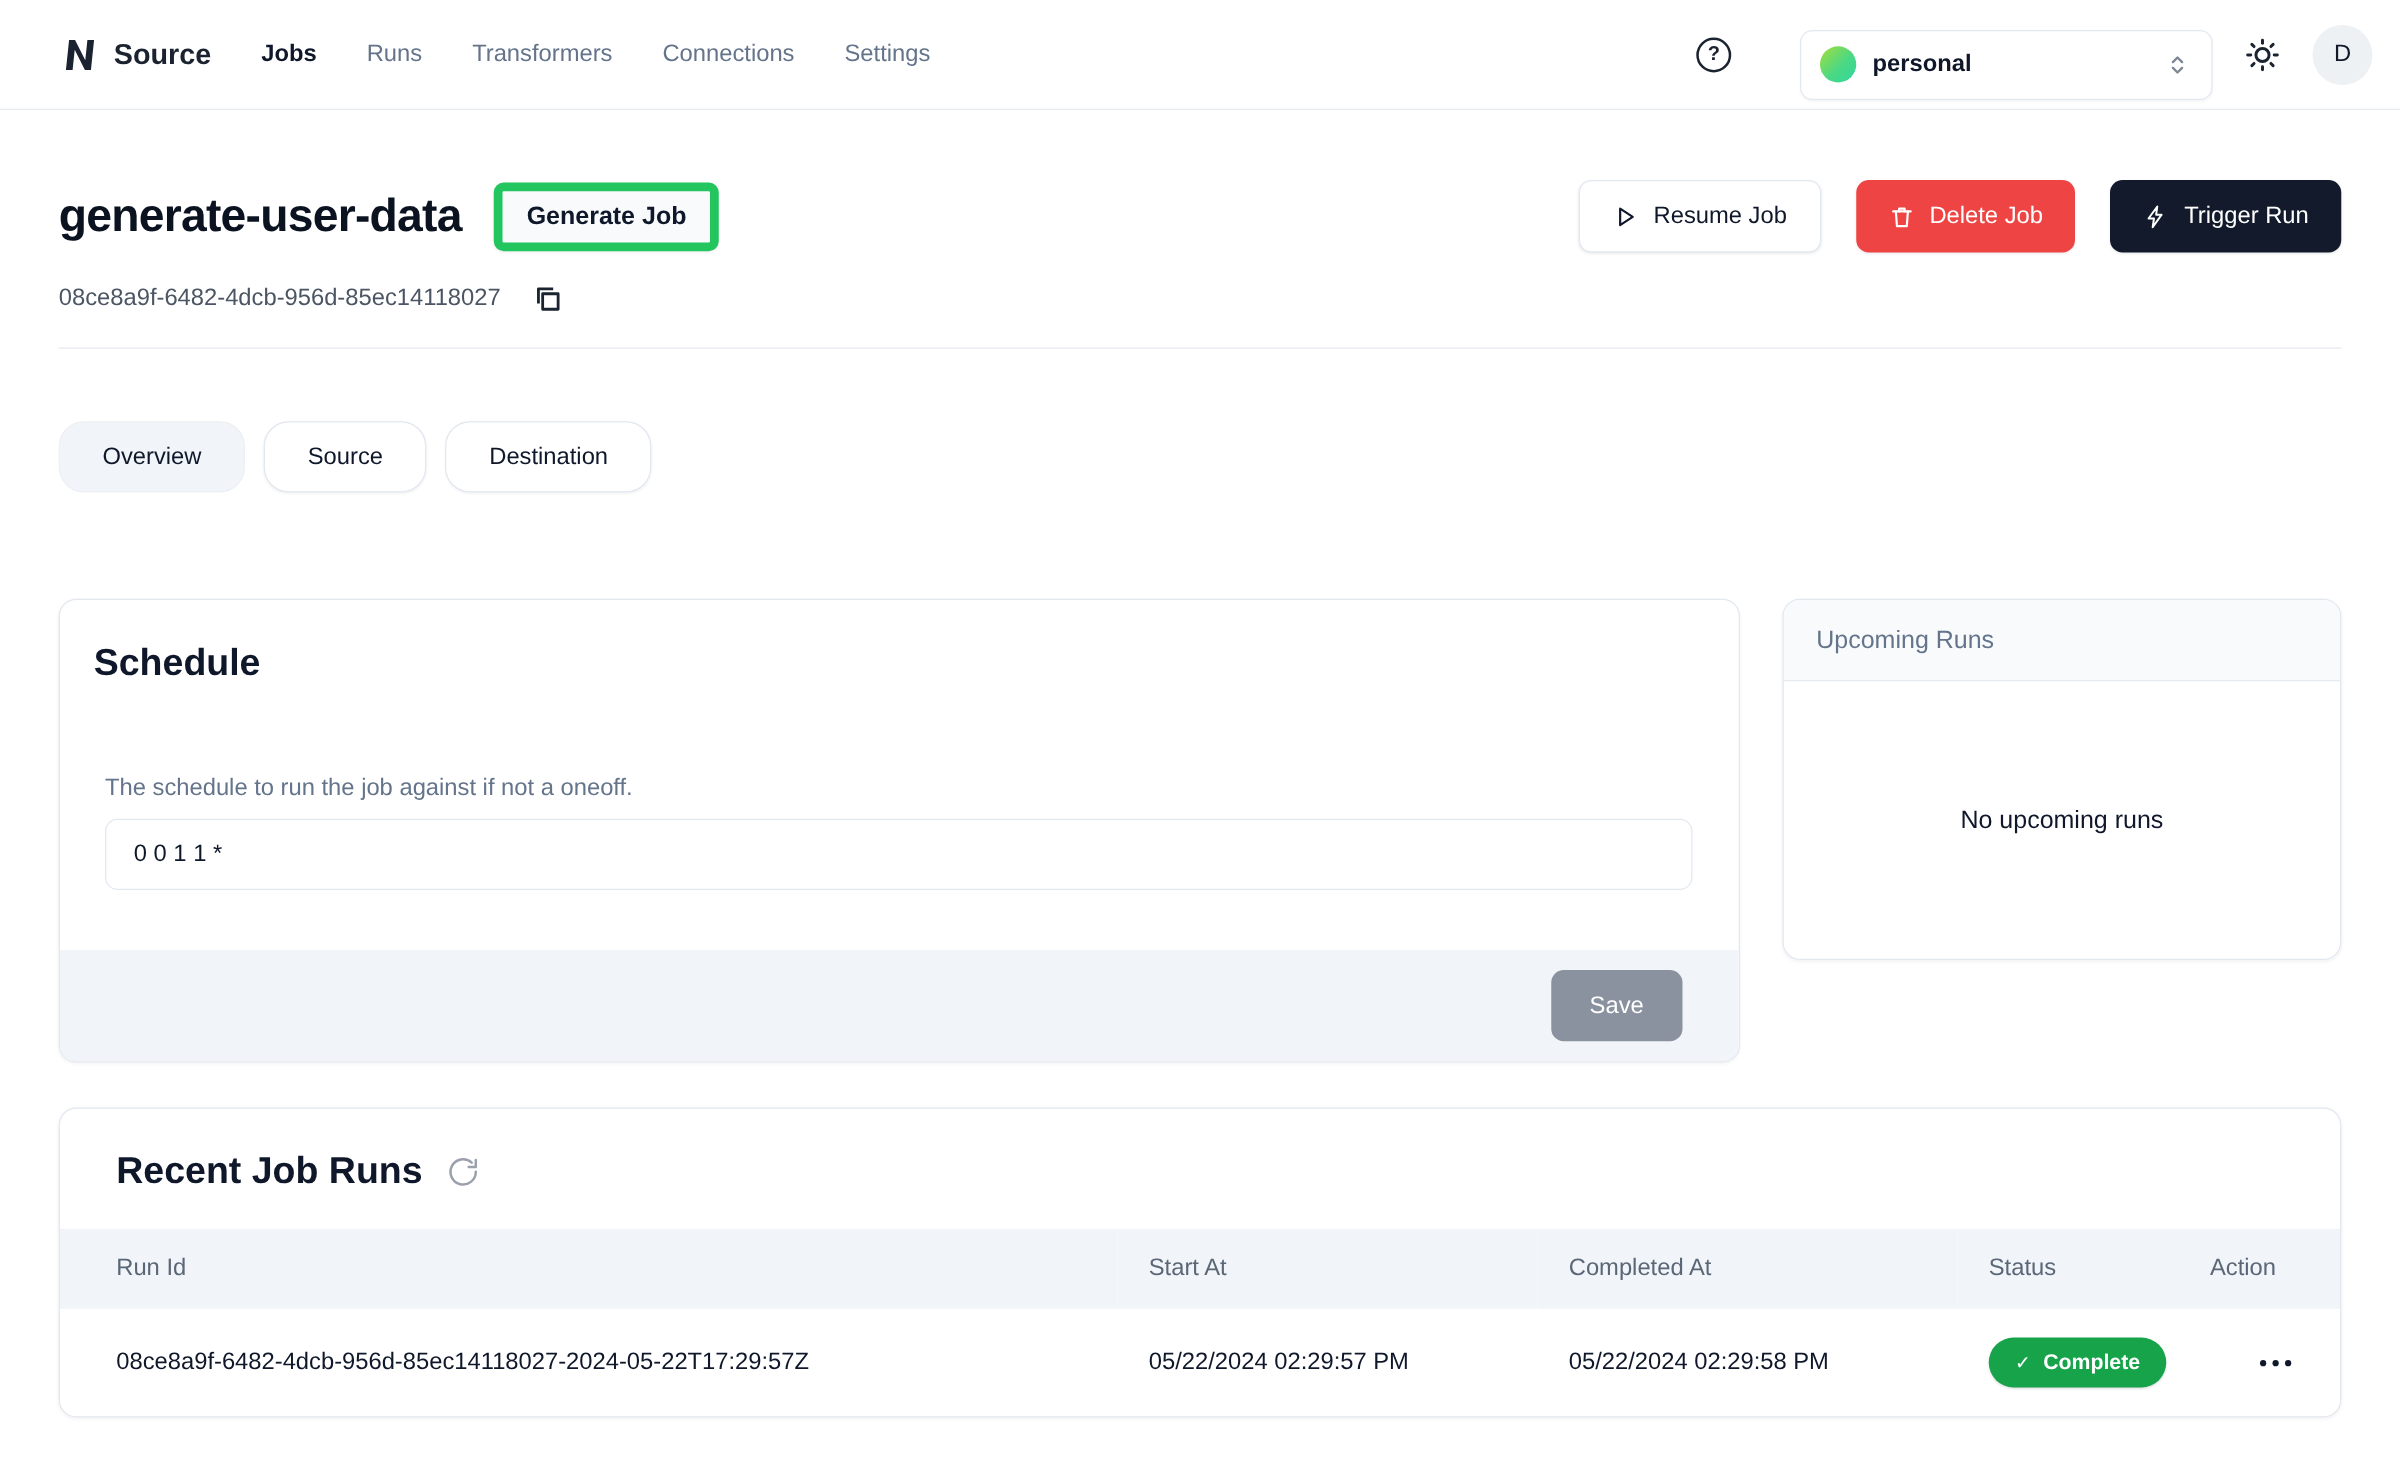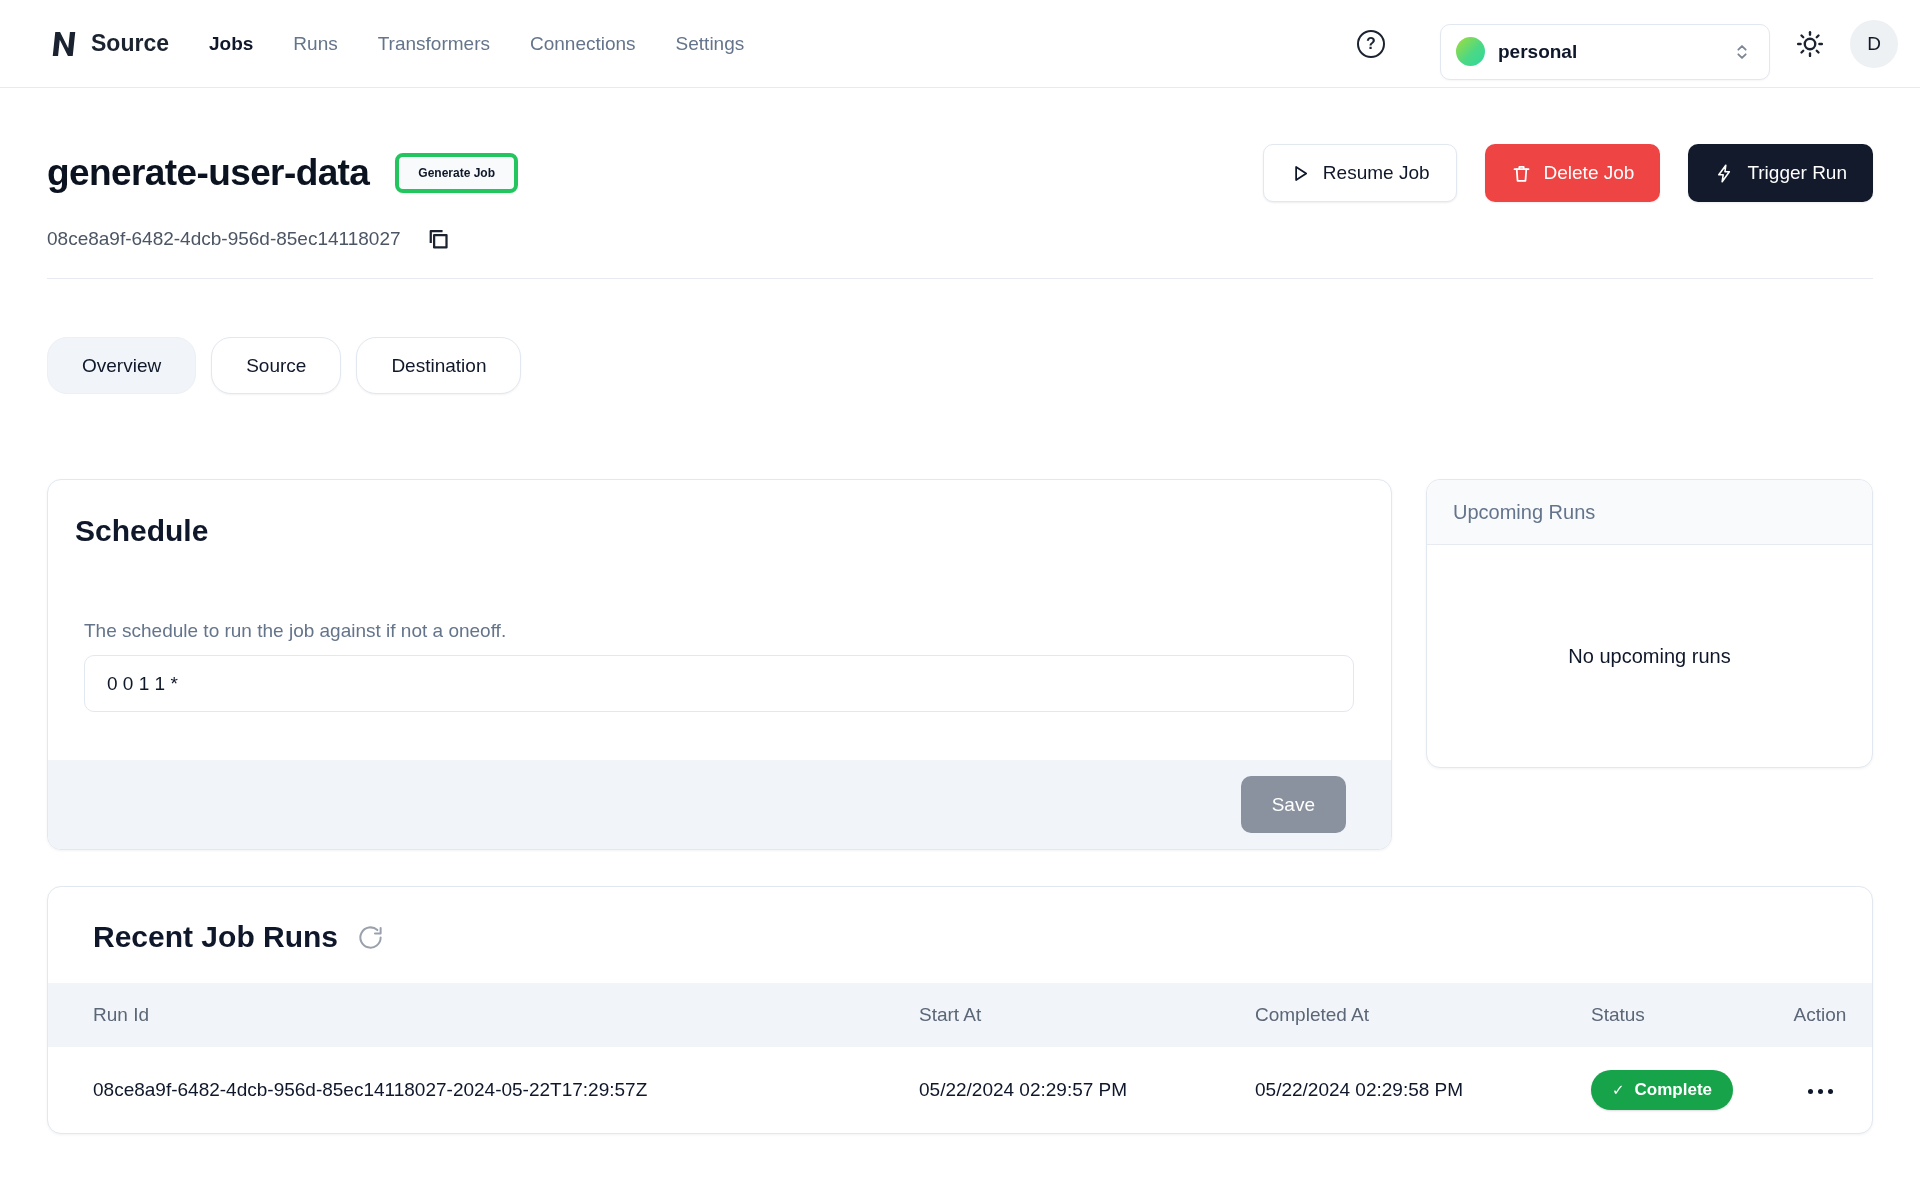--- a/index.html
+++ b/index.html
@@ -29,22 +29,22 @@
   .ws-name { font-size:19px; font-weight:600; color:#0f172a; }
   .theme-btn { width:36px; height:36px; display:flex; align-items:center; justify-content:center; }
   .user-avatar { width:48px; height:48px; border-radius:50%; background:#eef1f4; display:flex;
     align-items:center; justify-content:center; font-size:19px; font-weight:500; color:#111827; }
 
   
   main { padding:0 47px; }
   .title-row { margin-top:56px; display:flex; align-items:center; justify-content:space-between; }
   .title-left { display:flex; align-items:center; }
   h1.page-title { font-size:37px; font-weight:800; letter-spacing:-0.6px; color:#0b1220; }
-  .type-badge { margin-left:26px; font-size:12px; font-weight:600; color:#0f172a; padding:9px 19px;
-    border:4px solid #22c55e; border-radius:8px; background:#f8fafc; box-shadow:0 1px 2px rgba(15,23,42,.05); }
+  .type-badge { margin-left:26px; font-size:20px; font-weight:600; color:#0f172a; padding:9px 19px;
+    border:7px solid #22c55e; border-radius:8px; background:#f8fafc; box-shadow:0 1px 2px rgba(15,23,42,.05); }
   .title-actions { display:flex; align-items:center; gap:28px; }
   .btn { height:58px; border-radius:10px; display:inline-flex; align-items:center; gap:12px;
     padding:0 26px; font-size:19px; font-weight:500; box-shadow:0 1px 2px rgba(15,23,42,.08); }
   .btn-delete { background:#ef4444; color:#fff; }
   .btn-outline { background:#fff; border:1px solid #e2e8f0; color:#0f172a; }
   .btn-dark { background:#121a2b; color:#fff; }
 
   .id-row { margin-top:22px; display:flex; align-items:center; gap:22px; }
   .job-id { font-size:19px; color:#4b5563; }
   .copy-btn { width:30px; height:30px; display:flex; align-items:center; justify-content:center; }
@@ -80,21 +80,21 @@
     font-size:20px; font-weight:500; color:#0f172a; }
 
   .recent-card { margin-top:36px; overflow:hidden; }
   .recent-head { padding:33px 45px 29px 45px; display:flex; align-items:center; gap:17px; }
   .refresh-btn { width:30px; height:30px; display:flex; align-items:center; justify-content:center; }
 
   table.runs { width:100%; border-collapse:collapse; table-layout:fixed; }
   .runs thead th { background:#f1f5f9; height:64px; font-size:19px; font-weight:400; color:#5b6676;
     text-align:left; padding-left:25px; }
   .runs thead th:first-child { padding-left:45px; }
-  .runs thead th:last-child { text-align:center; padding-left:0; }
+  .runs thead th:last-child { padding-left:0; }
   .runs tbody td { height:86px; font-size:19px; font-weight:500; color:#0f172a; padding-left:25px; }
   .runs tbody td:first-child { padding-left:45px; }
   .runs tbody td:last-child { padding-left:0; text-align:center; }
   .runs tbody tr { cursor:pointer; }
 
   .status-badge { display:inline-flex; align-items:center; gap:10px; background:#16a34a; color:#fff;
     border-radius:999px; padding:10px 21px; font-size:17px; font-weight:600;
     box-shadow:0 1px 2px rgba(15,23,42,.15); }
   .status-badge .check { font-size:15px; font-weight:400; }
 

